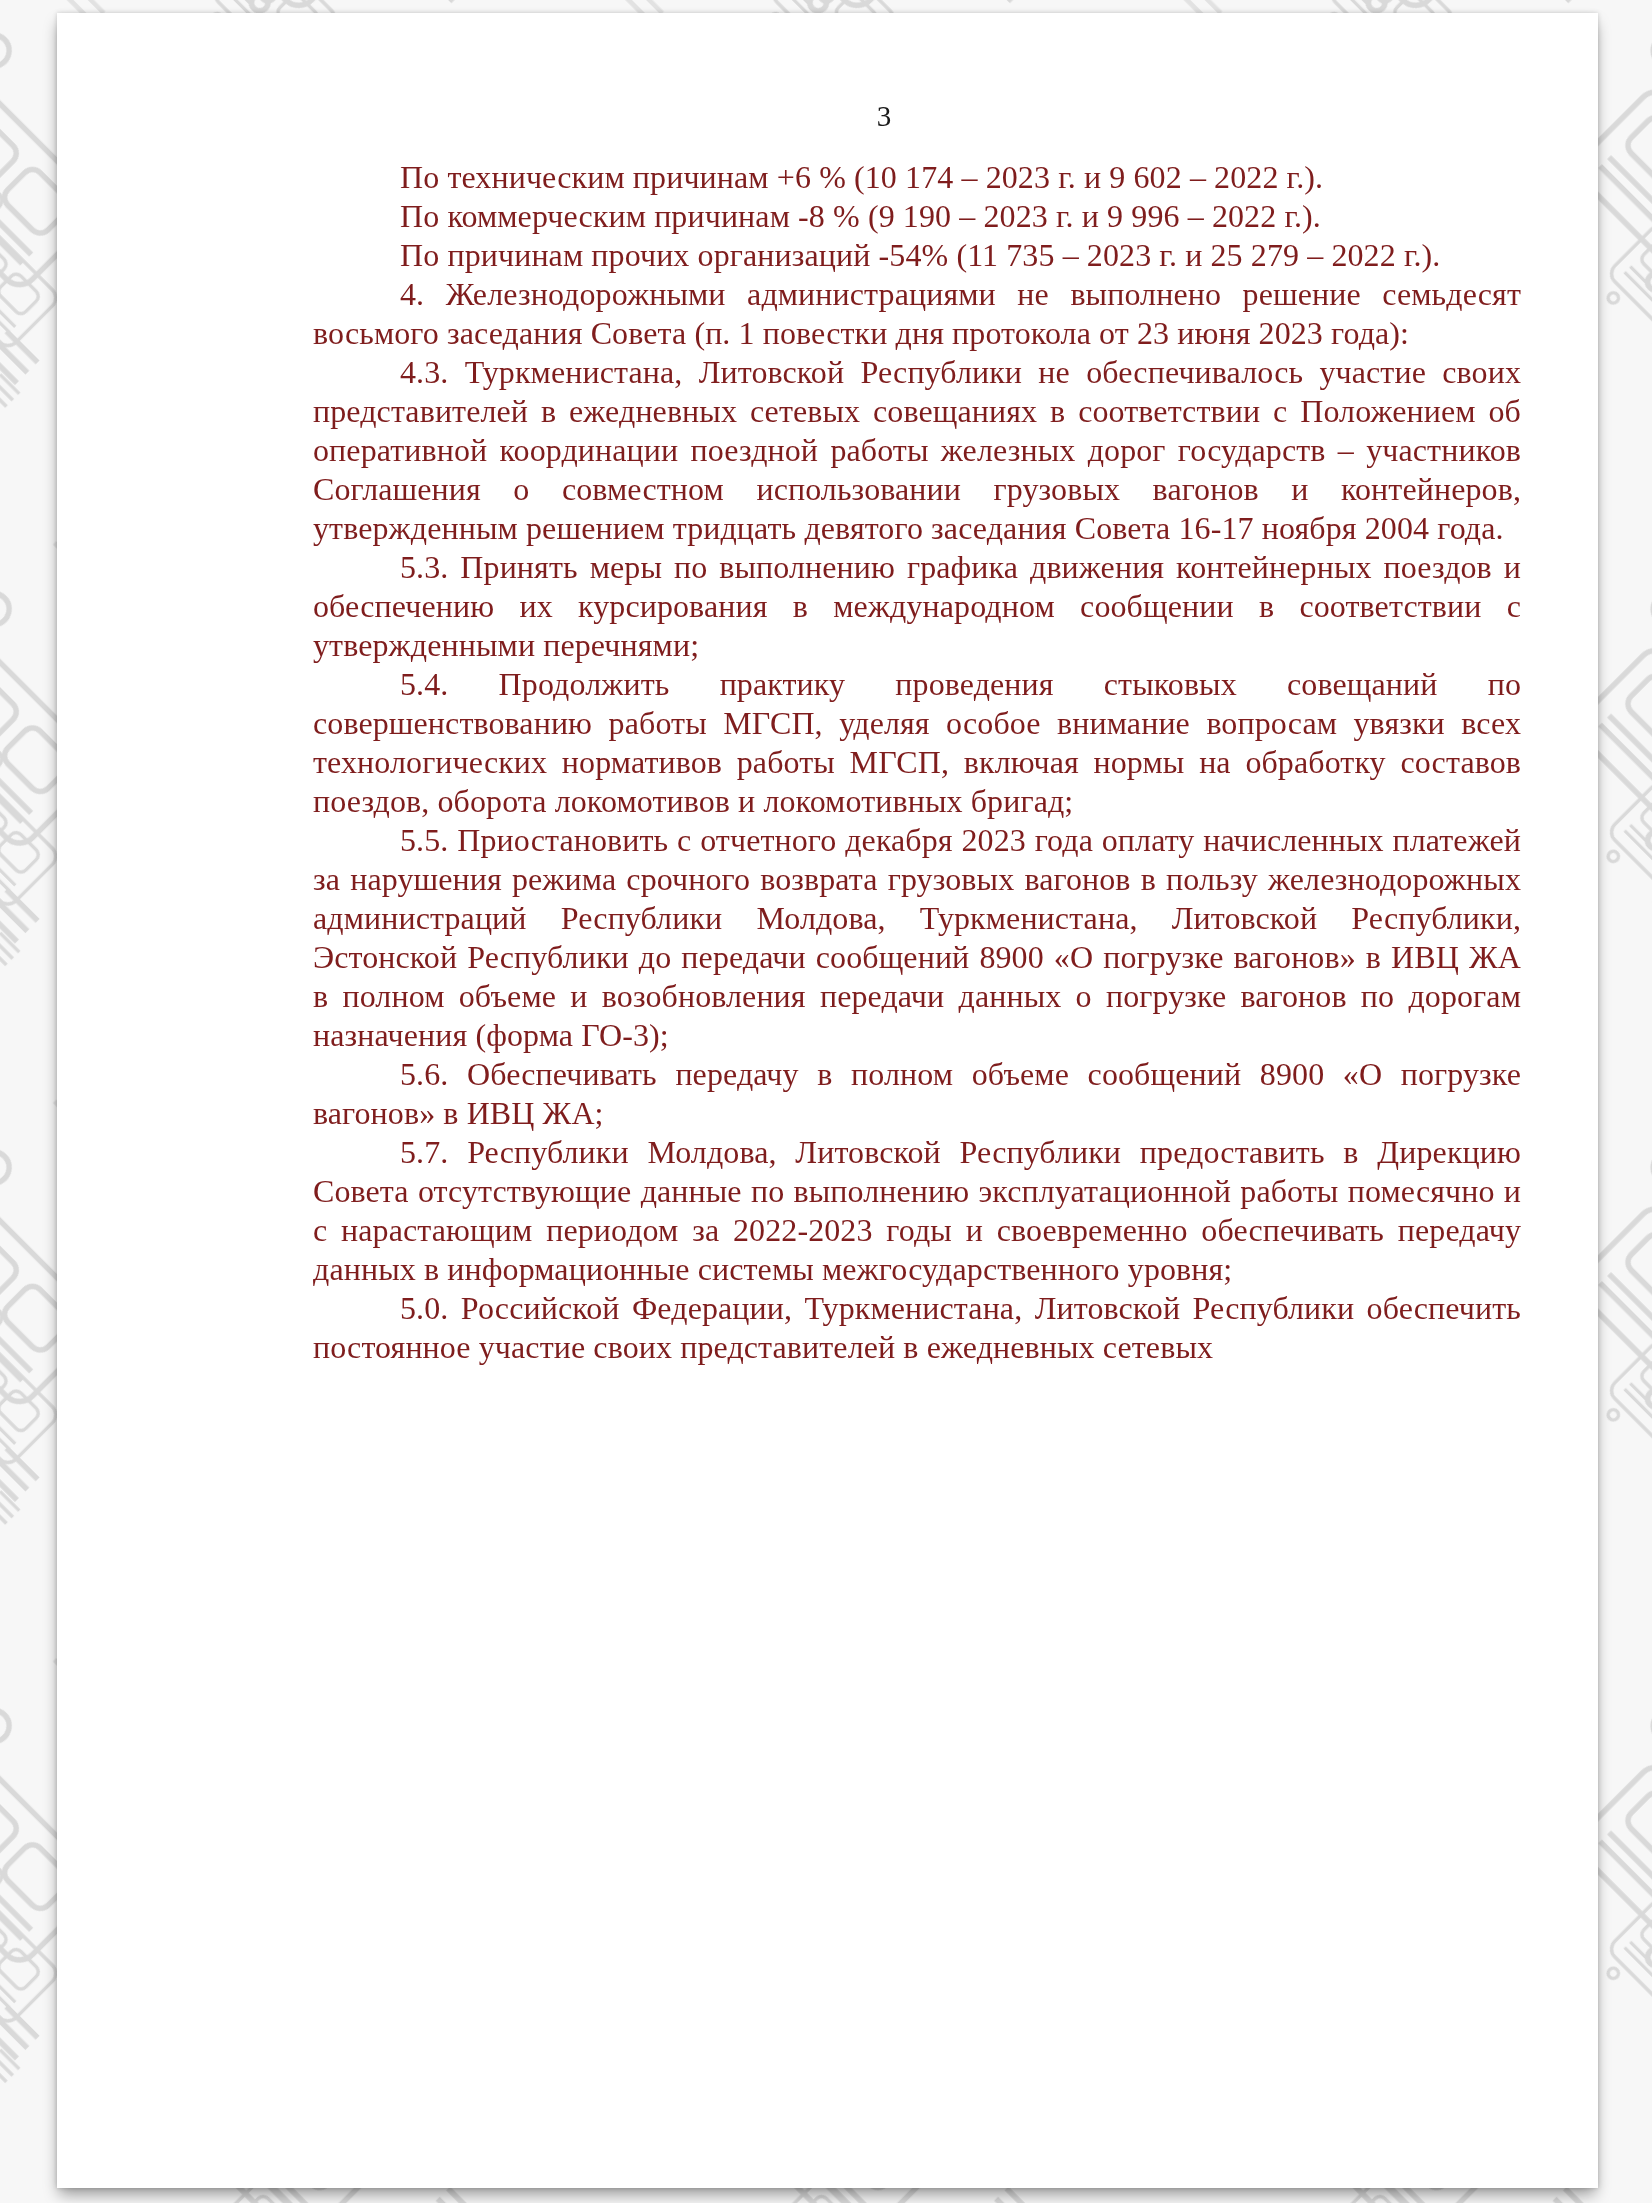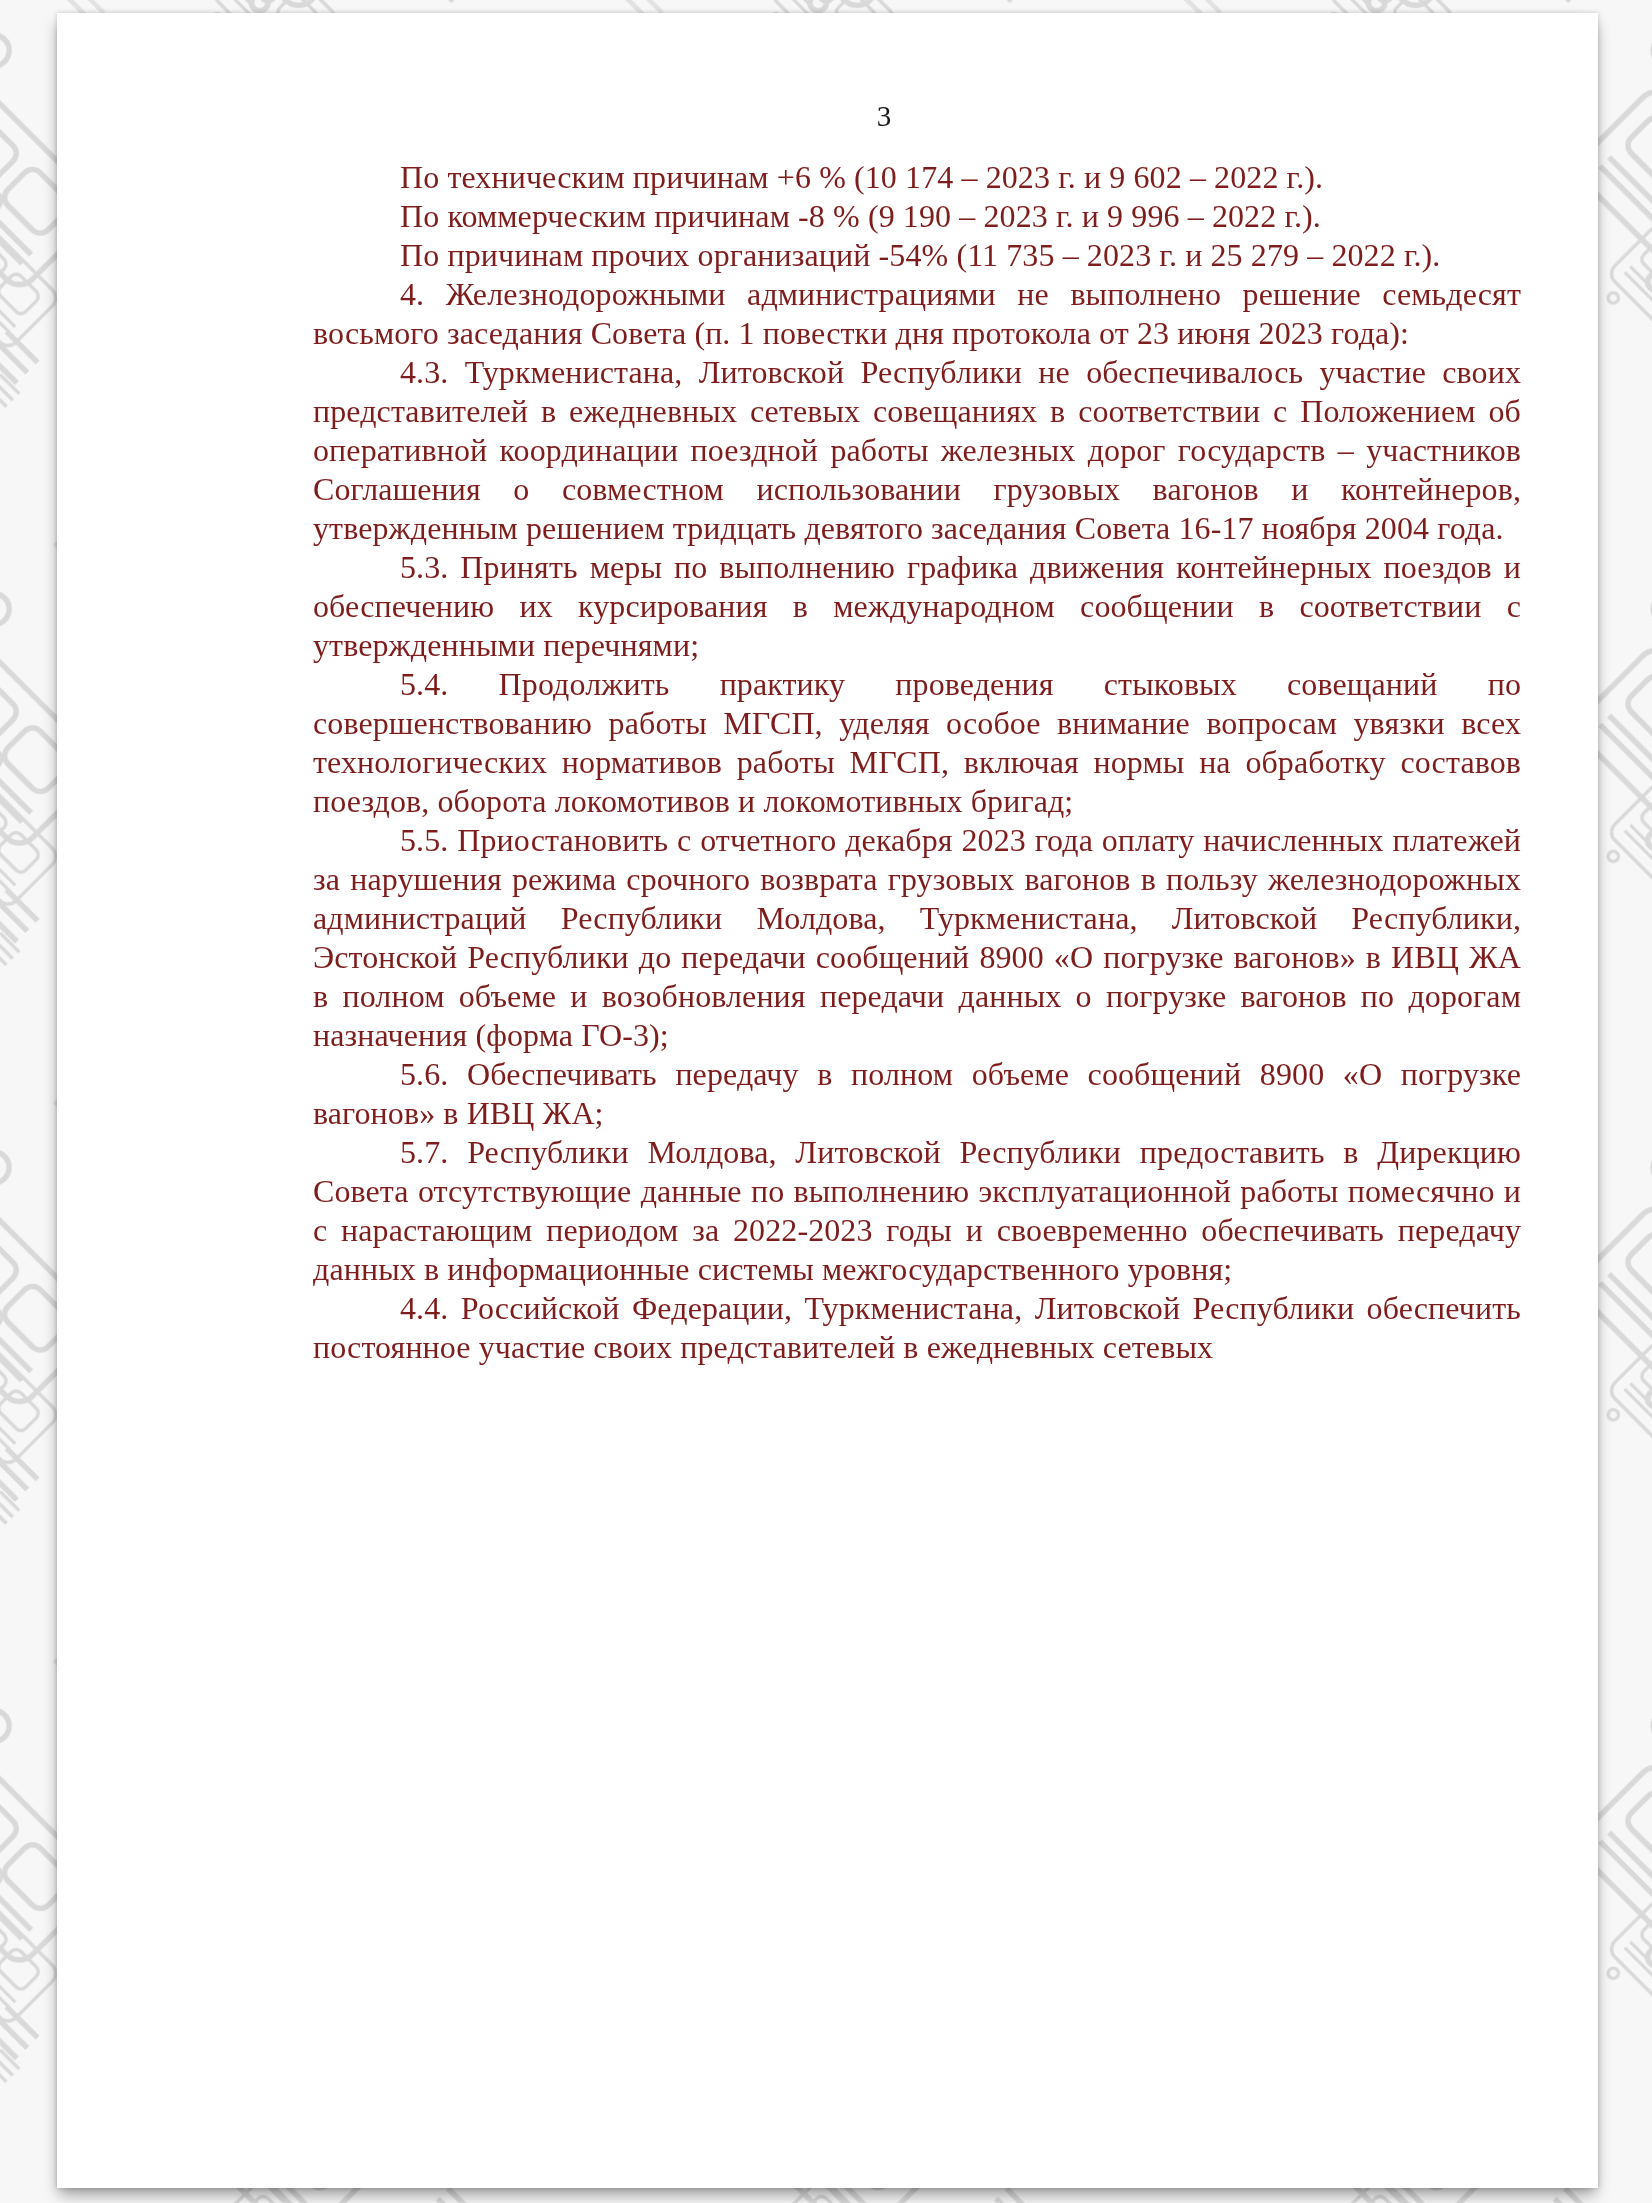--- a/index.html
+++ b/index.html
@@ -71,18 +71,18 @@
       <p>По техническим причинам +6 % (10 174 – 2023 г. и 9 602 – 2022 г.).</p>
       <p>По коммерческим причинам -8 % (9 190 – 2023 г. и 9 996 – 2022 г.).</p>
       <p>По причинам прочих организаций -54% (11 735 – 2023 г. и 25 279 – 2022 г.).</p>
       <p>4. Железнодорожными администрациями не выполнено решение семьдесят восьмого заседания Совета (п. 1 повестки дня протокола от 23 июня 2023 года):</p>
       <p>4.3. Туркменистана, Литовской Республики не обеспечивалось участие своих представителей в ежедневных сетевых совещаниях в соответствии с Положением об оперативной координации поездной работы железных дорог государств – участников Соглашения о совместном использовании грузовых вагонов и контейнеров, утвержденным решением тридцать девятого заседания Совета 16-17 ноября 2004 года.</p>
       <p>5.3. Принять меры по выполнению графика движения контейнерных поездов и обеспечению их курсирования в международном сообщении в соответствии с утвержденными перечнями;</p>
       <p>5.4. Продолжить практику проведения стыковых совещаний по совершенствованию работы МГСП, уделяя особое внимание вопросам увязки всех технологических нормативов работы МГСП, включая нормы на обработку составов поездов, оборота локомотивов и локомотивных бригад;</p>
       <p>5.5. Приостановить с отчетного декабря 2023 года оплату начисленных платежей за нарушения режима срочного возврата грузовых вагонов в пользу железнодорожных администраций Республики Молдова, Туркменистана, Литовской Республики, Эстонской Республики до передачи сообщений 8900 «О погрузке вагонов» в ИВЦ ЖА в полном объеме и возобновления передачи данных о погрузке вагонов по дорогам назначения (форма ГО-3);</p>
       <p>5.6. Обеспечивать передачу в полном объеме сообщений 8900 «О погрузке вагонов» в ИВЦ ЖА;</p>
       <p>5.7. Республики Молдова, Литовской Республики предоставить в Дирекцию Совета отсутствующие данные по выполнению эксплуатационной работы помесячно и с нарастающим периодом за 2022-2023 годы и своевременно обеспечивать передачу данных в информационные системы межгосударственного уровня;</p>
-      <p>4.4. Российской Федерации, Туркменистана, Литовской Республики обеспечить постоянное участие своих представителей в ежедневных сетевых</p>
+      <p>5.0. Российской Федерации, Туркменистана, Литовской Республики обеспечить постоянное участие своих представителей в ежедневных сетевых</p>
     </div>
 
   </div>
 </div>
 
 
 </body></html>

